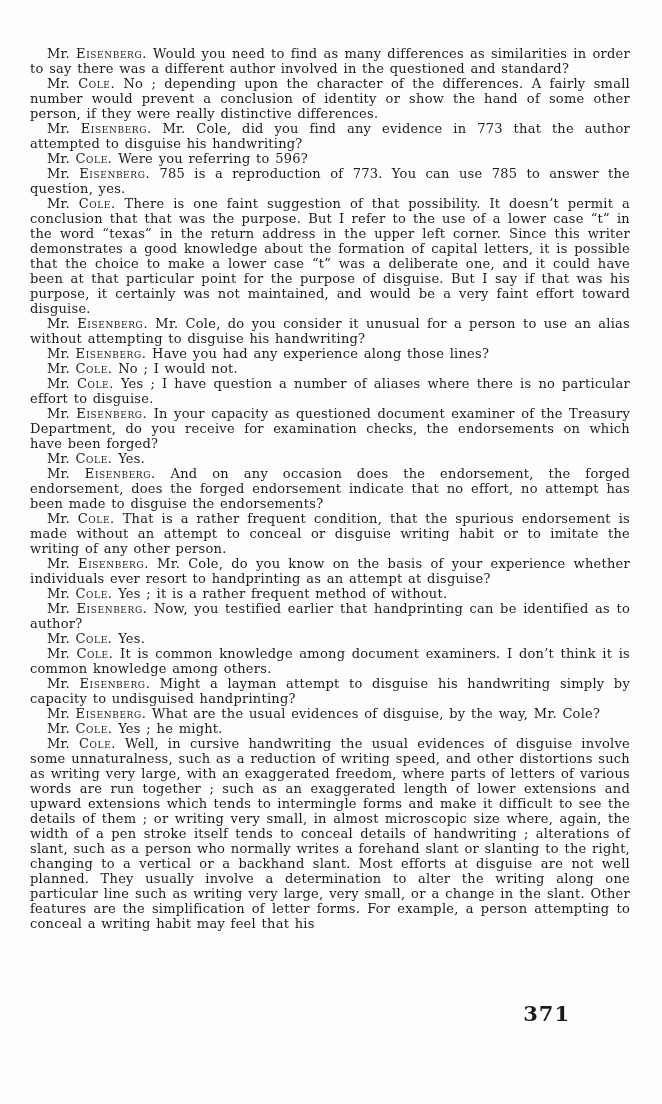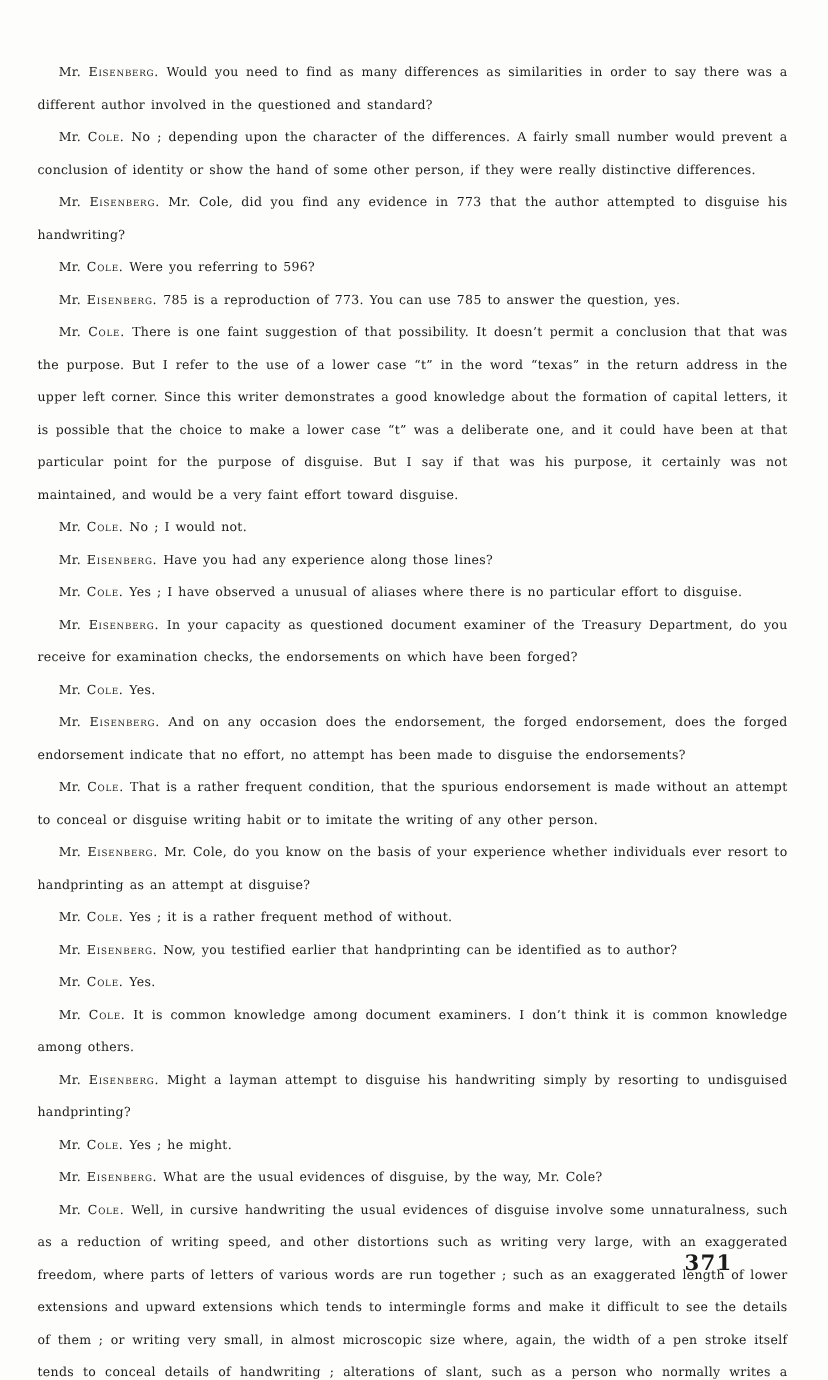--- a/index.html
+++ b/index.html
@@ -19,38 +19,38 @@
     position: absolute;
     left: 30px;
     top: 46px;
     width: 600px;
   }
 
   .para {
     margin: 0;
     text-indent: 17px;
     text-align: justify;
-    font-size: 10px;
-    line-height: 26px;
+    font-size: 13px;
+    line-height: 15px;
     letter-spacing: 0.25px;
     word-spacing: 1.2px;
   }
 
   .sp-prefix { white-space: pre; }
 
   .sp-name {
     font-variant: small-caps;
     letter-spacing: 0.6px;
   }
 
   .page-number {
     position: absolute;
     top: 1001px;
-    right: 76px;
-    font-size: 17px;
+    right: 92px;
+    font-size: 21px;
     font-weight: bold;
     letter-spacing: 1px;
   }
 </style>
 </head>
 <body>
 
 <div class="page">
   <div class="transcript">
   <p class="para">
@@ -70,31 +70,34 @@
   </p>
 
   <p class="para">
     <span class="speaker"><span class="sp-prefix">Mr.&nbsp;</span><span class="sp-name">Eisenberg.</span></span><span class="p-text"> 785 is a reproduction of 773.  You can use 785 to answer the question, yes.</span>
   </p>
 
   <p class="para">
     <span class="speaker"><span class="sp-prefix">Mr.&nbsp;</span><span class="sp-name">Cole.</span></span><span class="p-text"> There is one faint suggestion of that possibility.  It doesn’t permit a conclusion that that was the purpose.  But I refer to the use of a lower case “t” in the word “texas” in the return address in the upper left corner.  Since this writer demonstrates a good knowledge about the formation of capital letters, it is possible that the choice to make a lower case “t” was a deliberate one, and it could have been at that particular point for the purpose of disguise.  But I say if that was his purpose, it certainly was not maintained, and would be a very faint effort toward disguise.</span>
   </p>
 
-
   <p class="para">
-    <span class="speaker"><span class="sp-prefix">Mr.&nbsp;</span><span class="sp-name">Cole.</span></span><span class="p-text"> No ; I would not.</span>
+    <span class="speaker"><span class="sp-prefix">Mr.&nbsp;</span><span class="sp-name">Eisenberg.</span></span><span class="p-text"> Mr. Cole, do you consider it unusual for a person to use an alias without attempting to disguise his handwriting?</span>
   </p>
 
   <p class="para">
     <span class="speaker"><span class="sp-prefix">Mr.&nbsp;</span><span class="sp-name">Eisenberg.</span></span><span class="p-text"> Have you had any experience along those lines?</span>
   </p>
 
   <p class="para">
-    <span class="speaker"><span class="sp-prefix">Mr.&nbsp;</span><span class="sp-name">Cole.</span></span><span class="p-text"> Yes ; I have observed a unusual of aliases where there is no particular effort to disguise.</span>
+    <span class="speaker"><span class="sp-prefix">Mr.&nbsp;</span><span class="sp-name">Cole.</span></span><span class="p-text"> No ; I would not.</span>
+  </p>
+
+  <p class="para">
+    <span class="speaker"><span class="sp-prefix">Mr.&nbsp;</span><span class="sp-name">Cole.</span></span><span class="p-text"> Yes ; I have question a number of aliases where there is no particular effort to disguise.</span>
   </p>
 
   <p class="para">
     <span class="speaker"><span class="sp-prefix">Mr.&nbsp;</span><span class="sp-name">Eisenberg.</span></span><span class="p-text"> In your capacity as questioned document examiner of the Treasury Department, do you receive for examination checks, the endorsements on which have been forged?</span>
   </p>
 
   <p class="para">
     <span class="speaker"><span class="sp-prefix">Mr.&nbsp;</span><span class="sp-name">Cole.</span></span><span class="p-text"> Yes.</span>
   </p>
 
@@ -121,29 +124,29 @@
   <p class="para">
     <span class="speaker"><span class="sp-prefix">Mr.&nbsp;</span><span class="sp-name">Cole.</span></span><span class="p-text"> Yes.</span>
   </p>
 
 
   <p class="para">
     <span class="speaker"><span class="sp-prefix">Mr.&nbsp;</span><span class="sp-name">Cole.</span></span><span class="p-text"> It is common knowledge among document examiners.  I don’t think it is common knowledge among others.</span>
   </p>
 
   <p class="para">
-    <span class="speaker"><span class="sp-prefix">Mr.&nbsp;</span><span class="sp-name">Eisenberg.</span></span><span class="p-text"> Might a layman attempt to disguise his handwriting simply by resorting to undisguised handprinting?</span>
+    <span class="speaker"><span class="sp-prefix">Mr.&nbsp;</span><span class="sp-name">Eisenberg.</span></span><span class="p-text"> Might a layman attempt to disguise his handwriting simply by capacity to undisguised handprinting?</span>
+  </p>
+
+  <p class="para">
+    <span class="speaker"><span class="sp-prefix">Mr.&nbsp;</span><span class="sp-name">Eisenberg.</span></span><span class="p-text"> What are the usual evidences of disguise, by the way, Mr. Cole?</span>
   </p>
 
   <p class="para">
     <span class="speaker"><span class="sp-prefix">Mr.&nbsp;</span><span class="sp-name">Cole.</span></span><span class="p-text"> Yes ; he might.</span>
-  </p>
-
-  <p class="para">
-    <span class="speaker"><span class="sp-prefix">Mr.&nbsp;</span><span class="sp-name">Eisenberg.</span></span><span class="p-text"> What are the usual evidences of disguise, by the way, Mr. Cole?</span>
   </p>
 
   <p class="para">
     <span class="speaker"><span class="sp-prefix">Mr.&nbsp;</span><span class="sp-name">Cole.</span></span><span class="p-text"> Well, in cursive handwriting the usual evidences of disguise involve some unnaturalness, such as a reduction of writing speed, and other distortions such as writing very large, with an exaggerated freedom, where parts of letters of various words are run together ; such as an exaggerated length of lower extensions and upward extensions which tends to intermingle forms and make it difficult to see the details of them ; or writing very small, in almost microscopic size where, again, the width of a pen stroke itself tends to conceal details of handwriting ; alterations of slant, such as a person who normally writes a forehand slant or slanting to the right, changing to a vertical or a backhand slant.  Most efforts at disguise are not well planned.  They usually involve a determination to alter the writing along one particular line such as writing very large, very small, or a change in the slant.  Other features are the simplification of letter forms.  For example, a person attempting to conceal a writing habit may feel that his</span>
   </p>
 </div>
   <div class="page-number">371</div>
 </div>
 
 </body></html>

